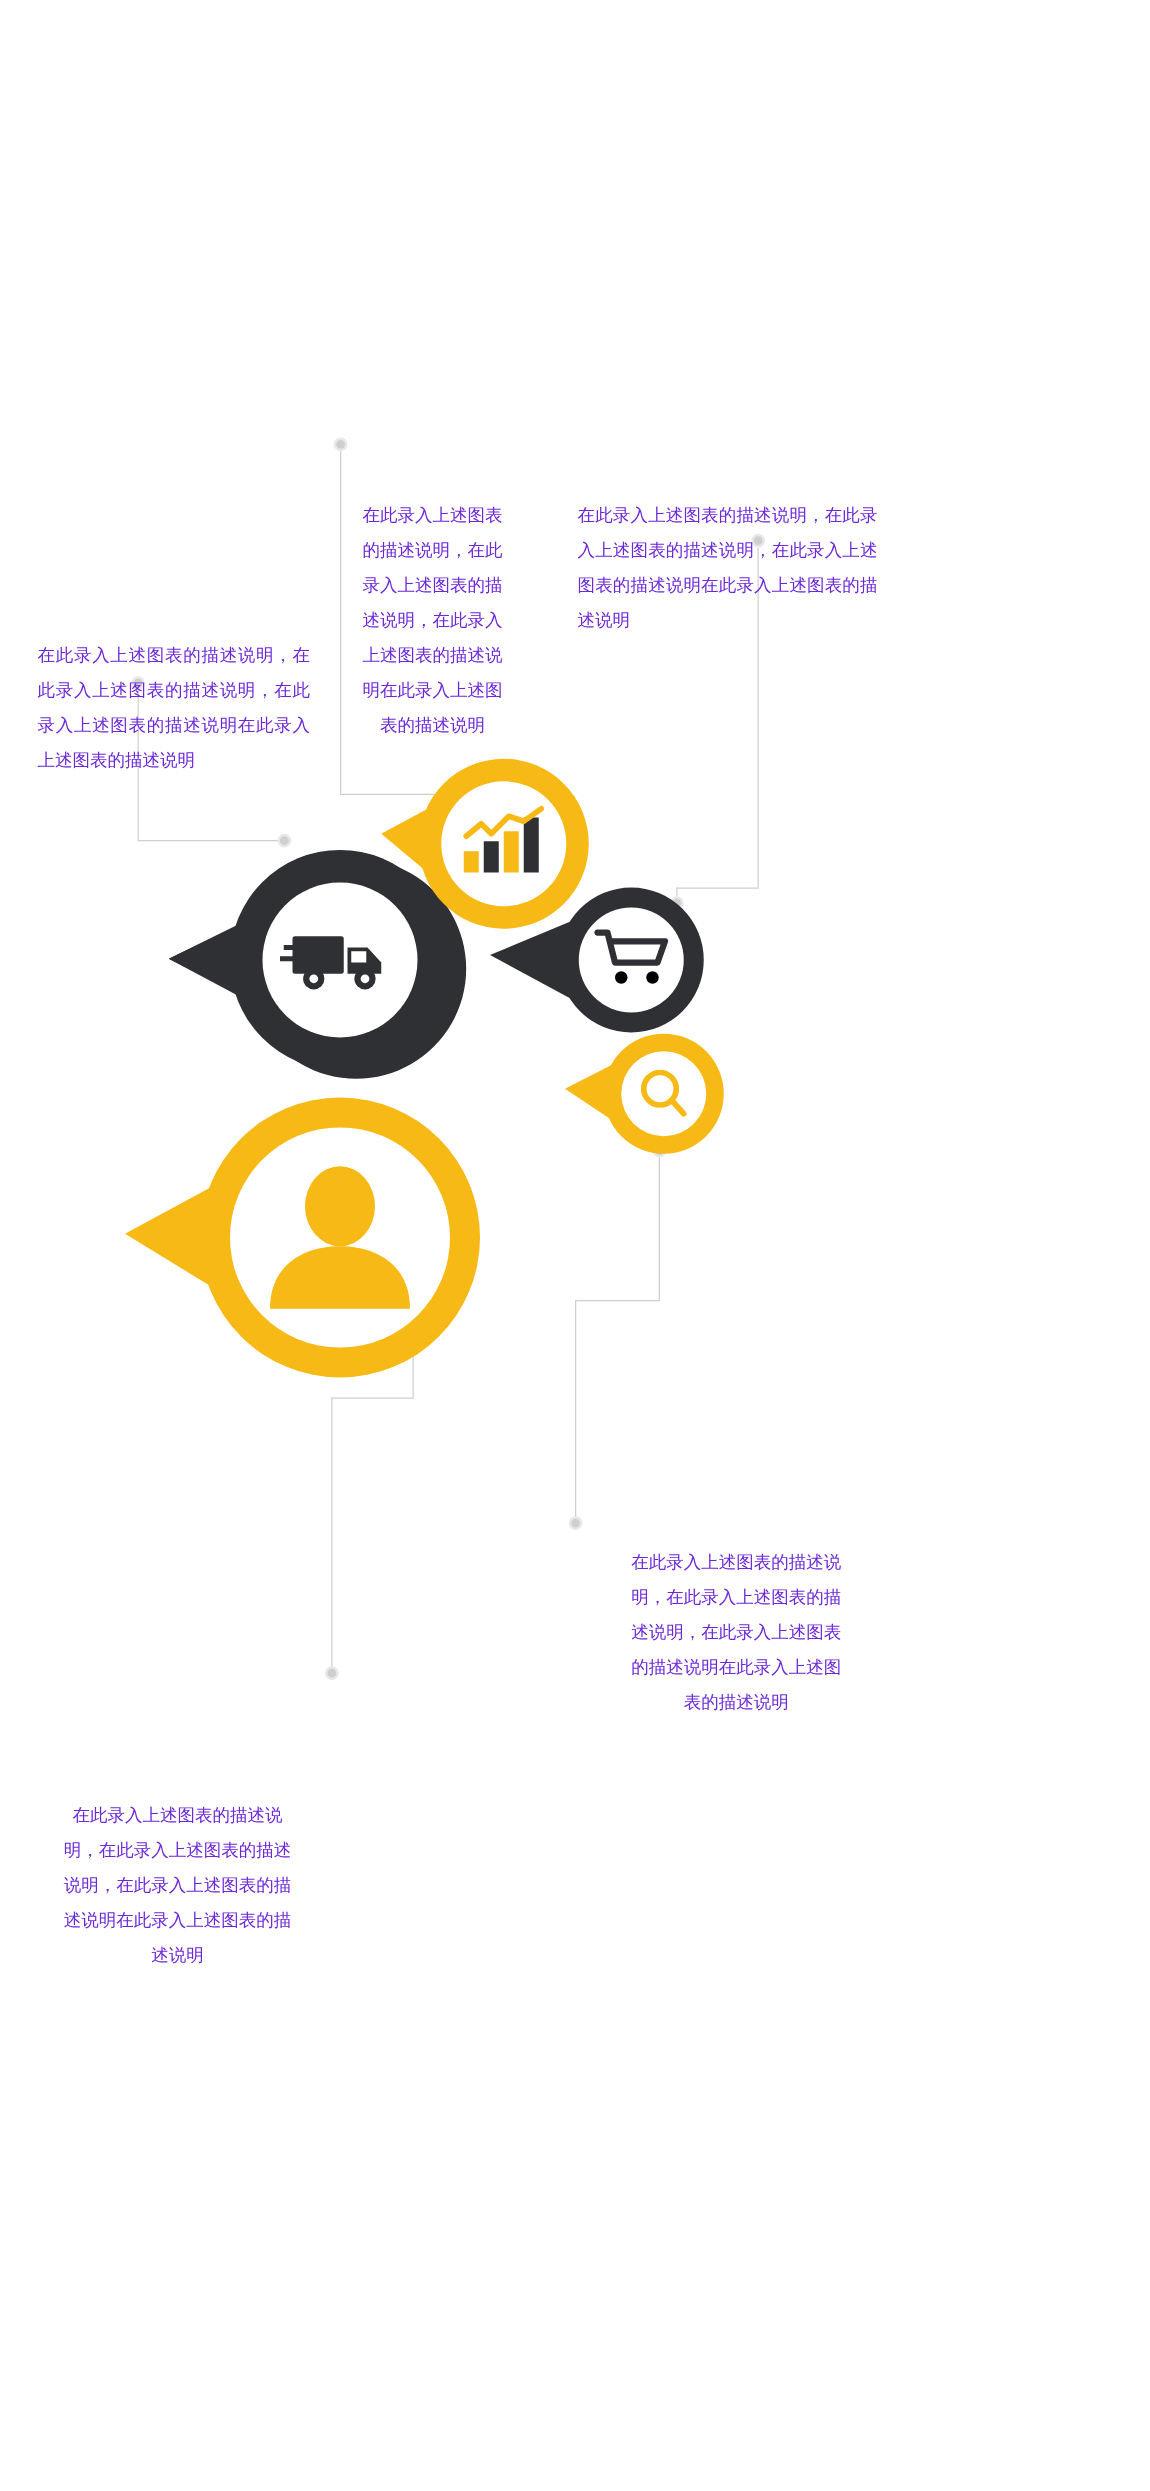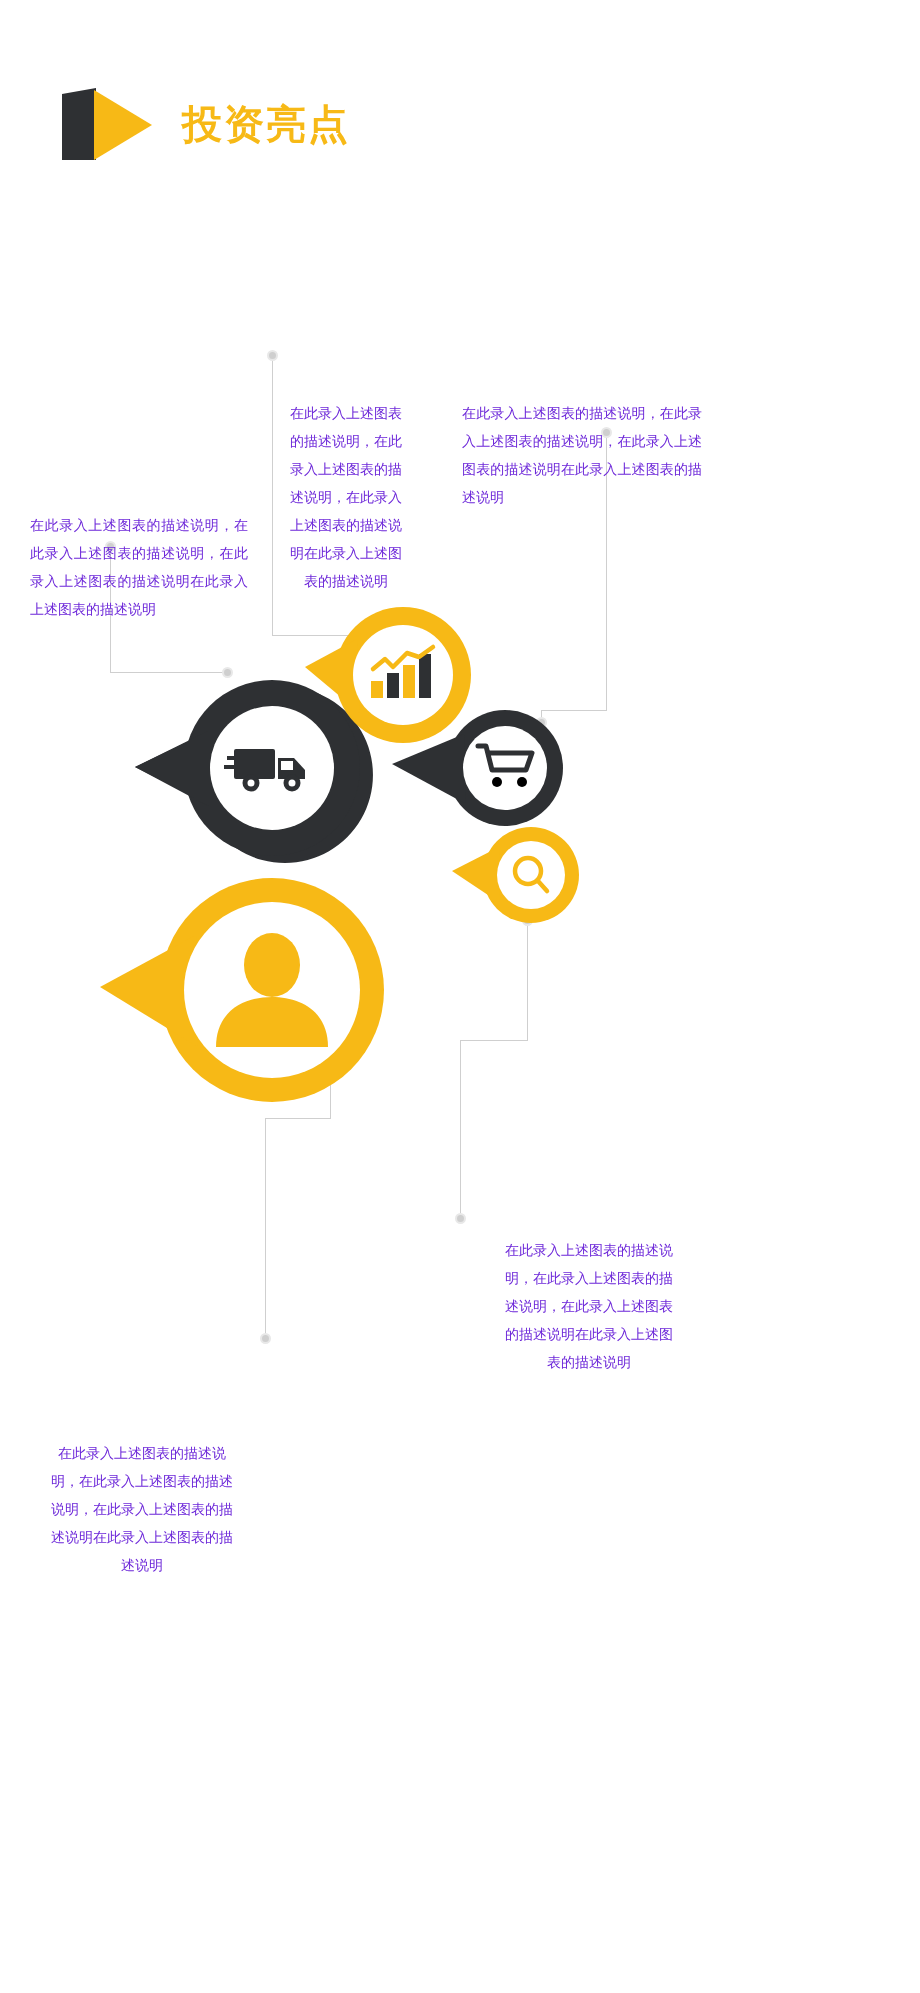--- a/index.html
+++ b/index.html
@@ -56,27 +56,20 @@
   .txt.justify{text-align:justify;}
 
   
   .bubble{position:absolute;}
 </style>
 </head>
 <body>
 
 <div class="stage">
 
-  <div class="header">
-    <div class="logo-mark">
-      <div class="logo-dark2"></div>
-      <div class="logo-yellow"></div>
-    </div>
-    <div class="title">投资亮点</div>
-  </div>
 
   <div class="line v" style="left:110px;top:552px;height:120px;"></div>
   <div class="line h" style="left:110px;top:672px;width:118px;"></div>
   <div class="dot" style="left:105px;top:541px;"></div>
   <div class="dot" style="left:222px;top:667px;"></div>
 
   <div class="line v" style="left:272px;top:360px;height:275px;"></div>
   <div class="line h" style="left:272px;top:635px;width:130px;"></div>
   <div class="line v" style="left:402px;top:635px;height:30px;"></div>
   <div class="dot" style="left:267px;top:350px;"></div>

